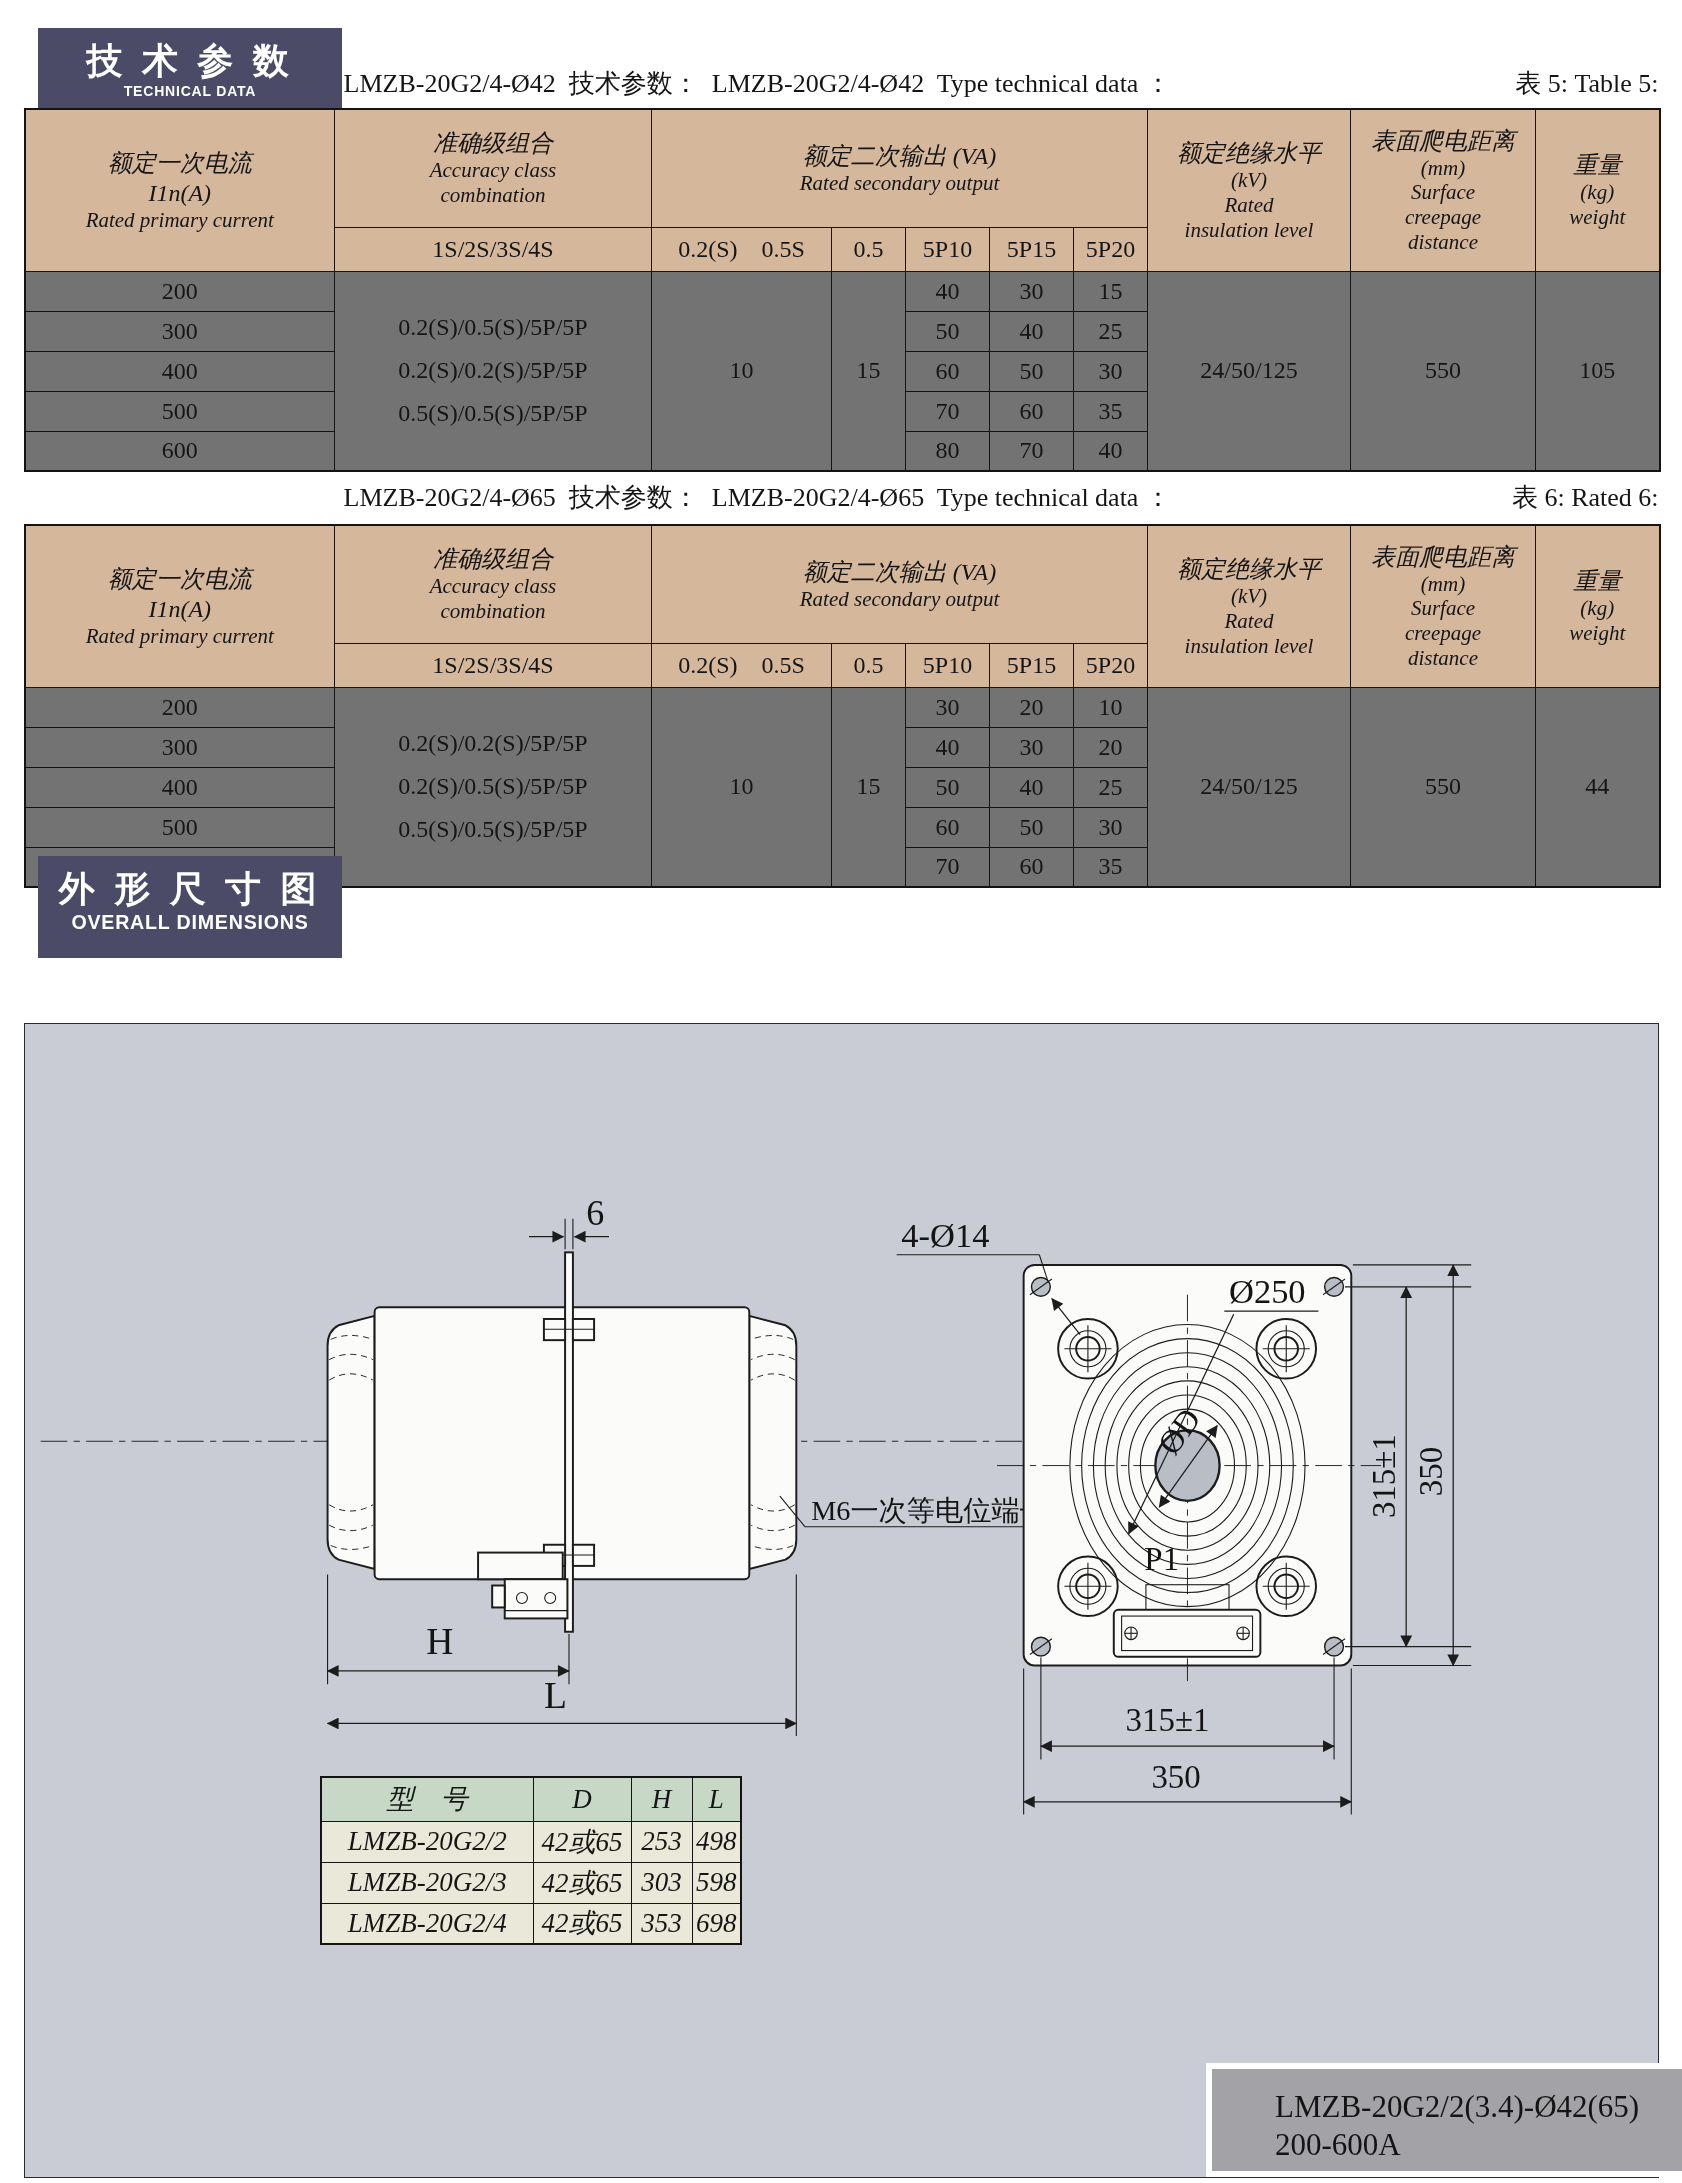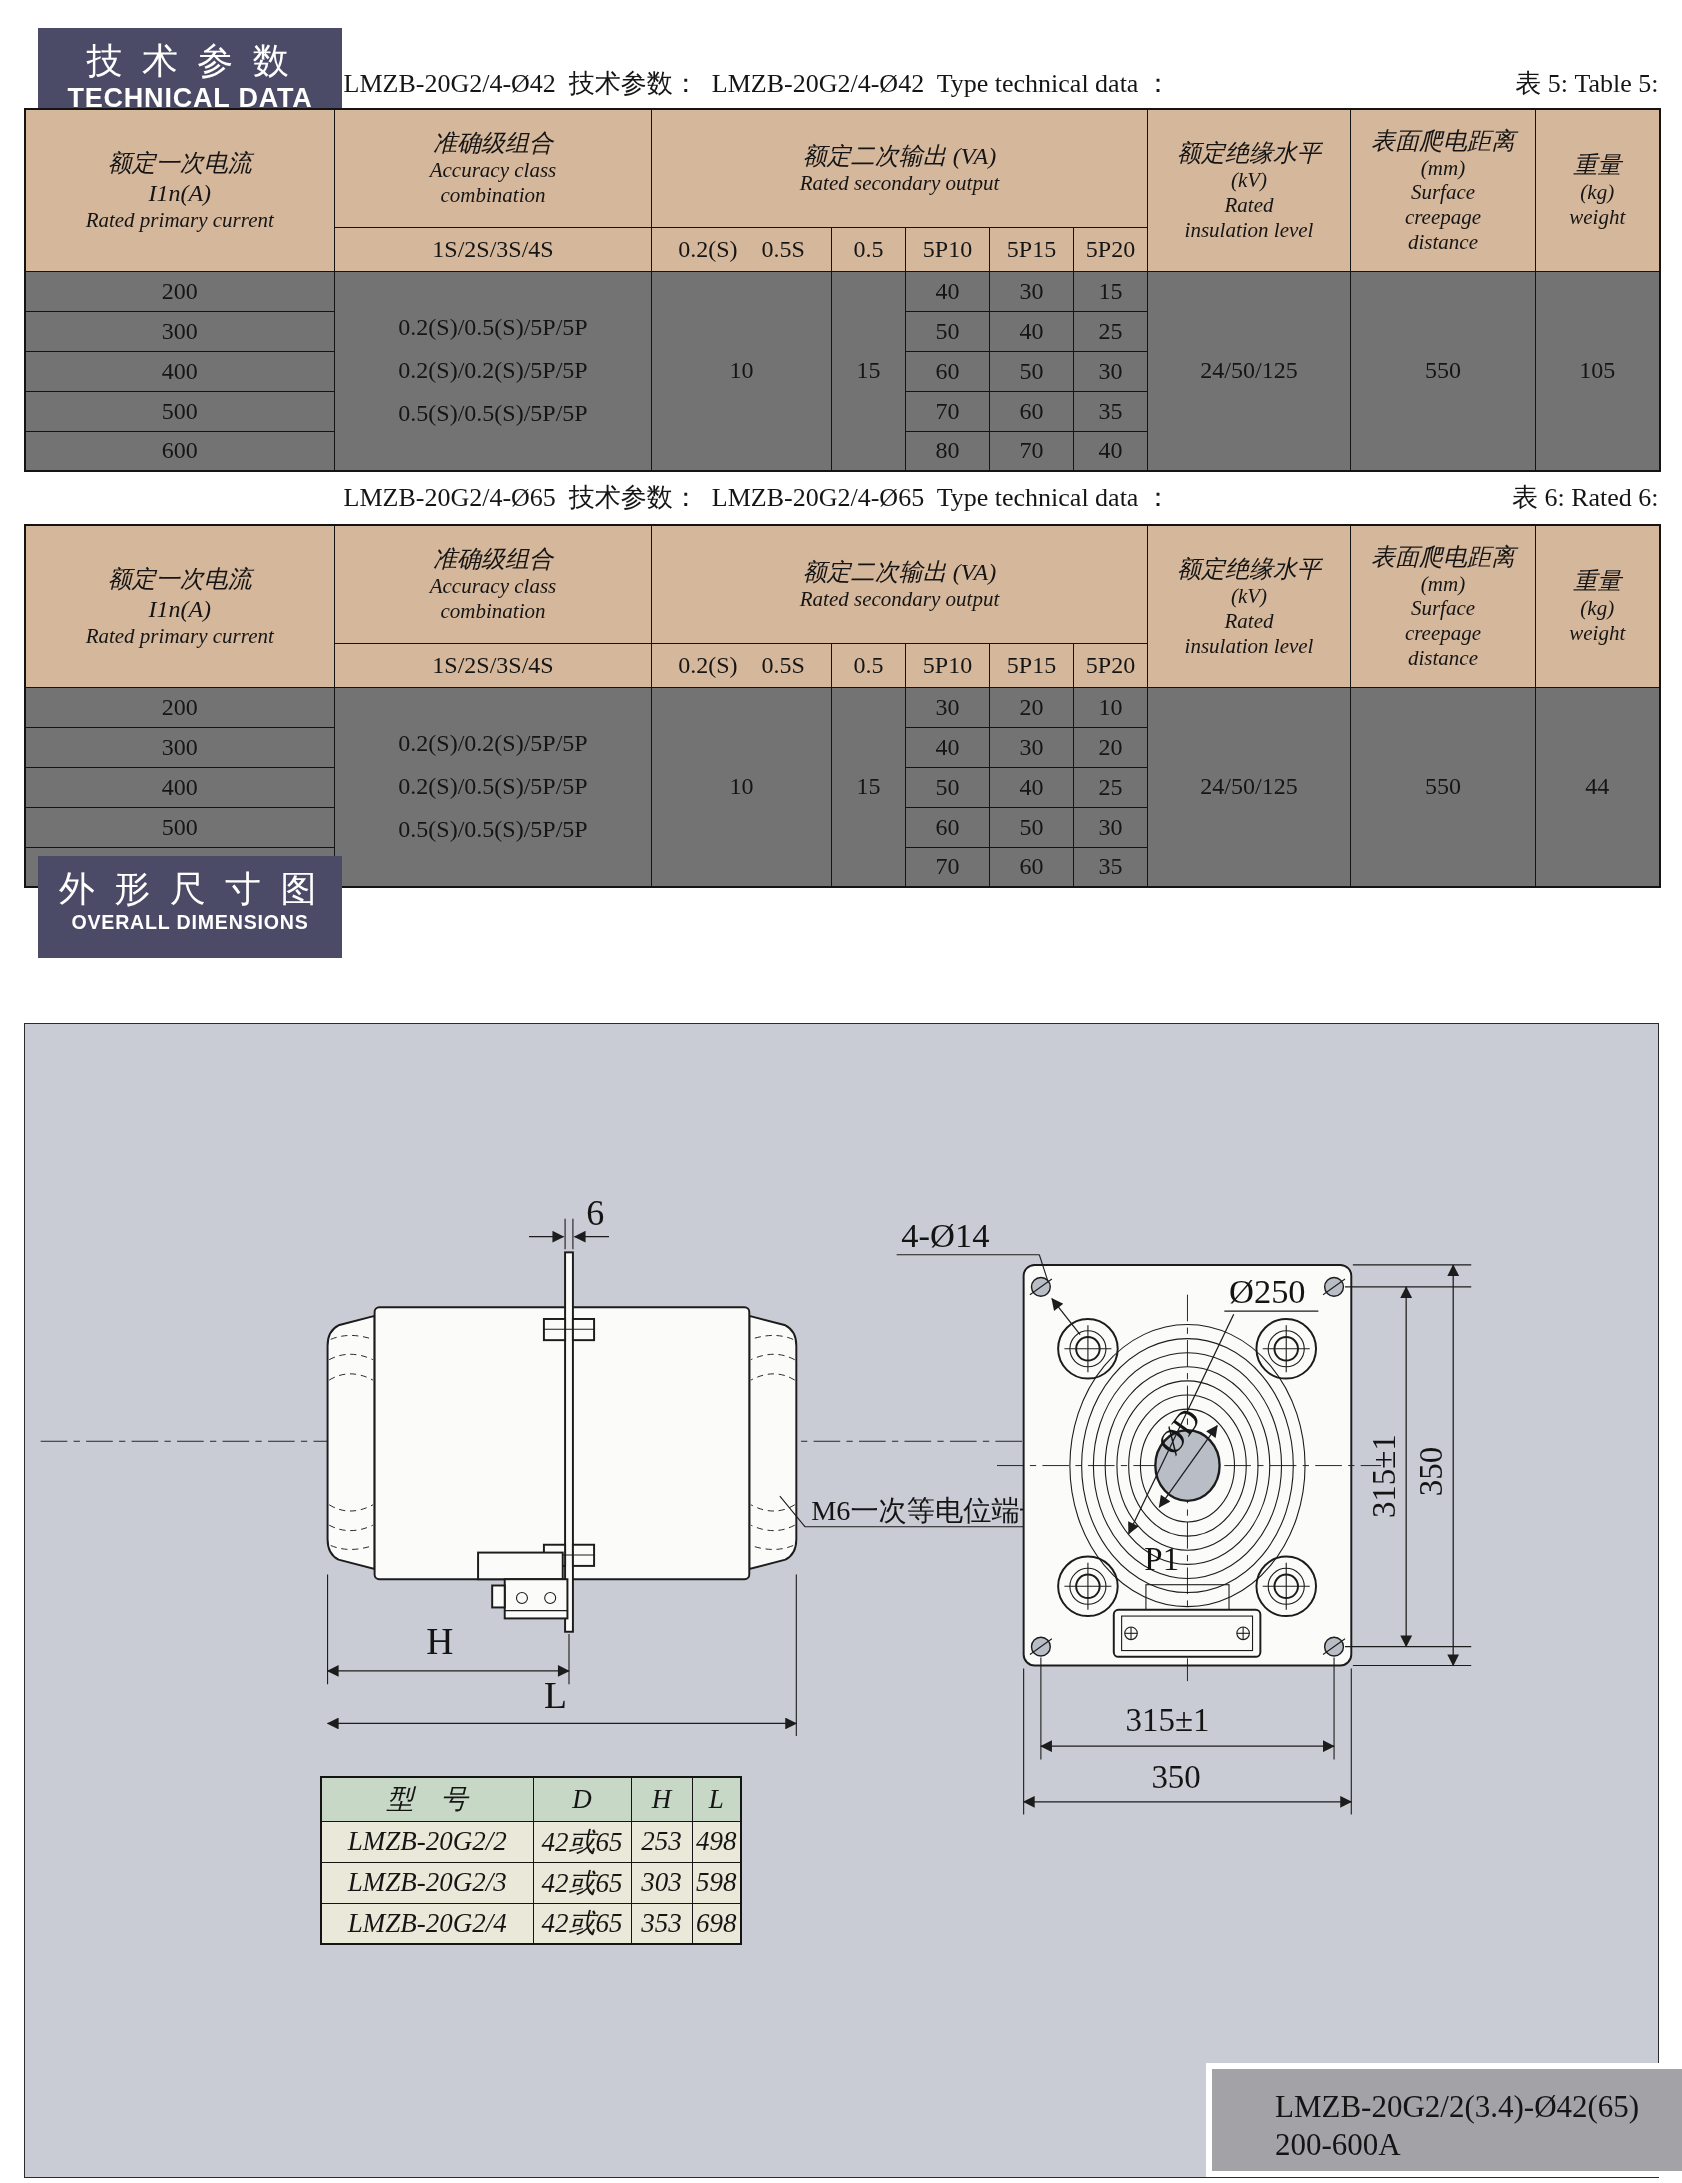--- a/index.html
+++ b/index.html
@@ -7,22 +7,22 @@
     width:1682px;height:2183px;background:#ffffff;position:relative;
     font-family:"Liberation Serif","DejaVu Serif",serif;color:#151515;
     -webkit-font-smoothing:antialiased;
   }
   
   .badge{
     position:absolute;left:38px;width:304px;height:102px;background:#4b4b67;
     color:#fff;text-align:center;box-sizing:border-box;padding-top:12.5px;
     font-family:"Liberation Sans","DejaVu Sans",sans-serif;
   }
-  .badge-zh{font-size:36px;font-weight:normal;letter-spacing:4.7px;line-height:1.1;}
-  .badge-en{font-size:27px;font-weight:bold;letter-spacing:0.8px;margin-top:3.1px;}
+  .badge-zh{font-size:36px;font-weight:bold;letter-spacing:4.7px;line-height:1.1;}
+  .badge-en{font-size:14px;font-weight:bold;letter-spacing:0.8px;margin-top:3.1px;}
   
   .caption{
     position:absolute;left:23.5px;width:1635px;display:flex;justify-content:space-between;
     align-items:baseline;font-size:26px;box-sizing:border-box;padding-left:320px;
   }
   .caption span{white-space:pre;}
   
   table.dt{
     position:absolute;left:23.5px;border-collapse:collapse;table-layout:fixed;
     width:1635px;text-align:center;font-size:24px;

